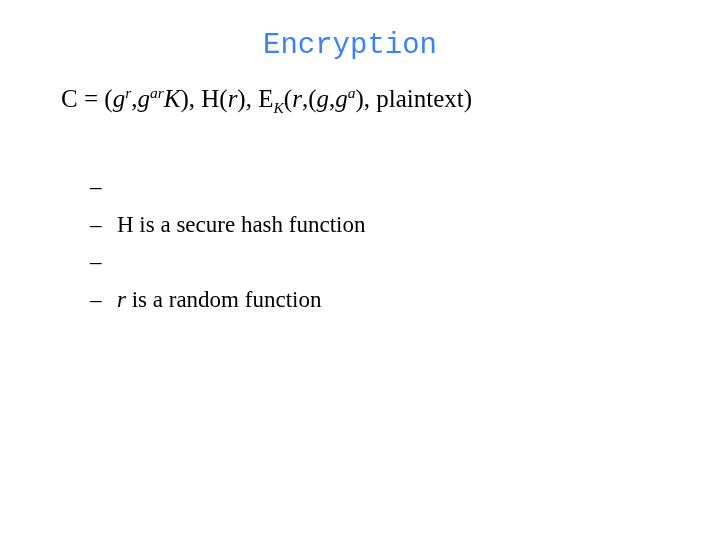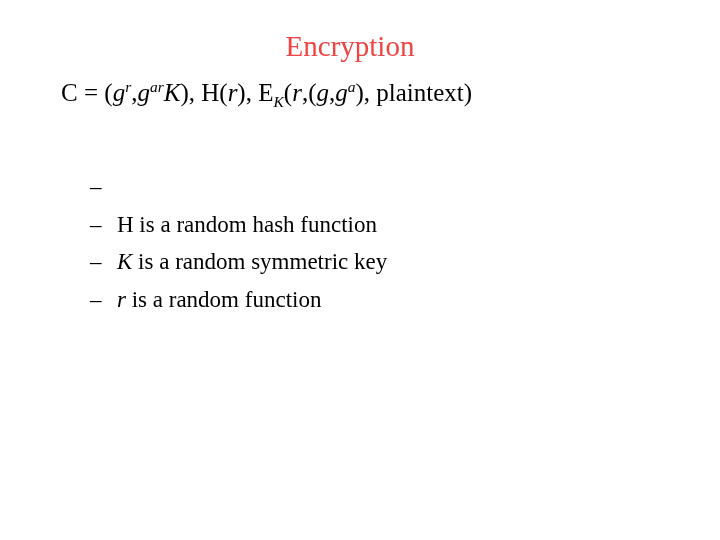--- a/index.html
+++ b/index.html
@@ -25,34 +25,34 @@
     background: #ffffff;
   }
 
   
   .slide-title {
     position: absolute;
     left: 0;
     top: 29px;
     width: 700px;
     text-align: center;
-    font-family: Liberation Serif, serif;
+    font-family: Liberation Mono, monospace;
     font-size: 29px;
     font-weight: 400;
     line-height: 34px;
     letter-spacing: 0px;
-    color: #ef4444;
+    color: #3b82f6;
     white-space: nowrap;
   }
 
   
   .formula-line {
     position: absolute;
     left: 61px;
-    top: 78px;
+    top: 84px;
     font-family: "Liberation Serif", "DejaVu Serif", serif;
     font-size: 25px;
     line-height: 30px;
     color: #000000;
     white-space: nowrap;
   }
   .formula-line .mathvar {
     font-style: italic;
   }
   .formula-line sup {
@@ -113,26 +113,25 @@
   </div>
 
   <div class="bullet-list">
 
     <div class="bullet-item">
       <span class="bullet-marker">–</span>
     </div>
 
     <div class="bullet-item">
       <span class="bullet-marker">–</span>
-      <span class="bullet-text"><span>H is a random hash function</span></span>
+      <span class="bullet-text"><span>H is a secure hash function</span></span>
     </div>
 
     <div class="bullet-item">
       <span class="bullet-marker">–</span>
-      <span class="bullet-text"><span class="mathvar">K</span><span> is a random symmetric key</span></span>
     </div>
 
     <div class="bullet-item">
       <span class="bullet-marker">–</span>
       <span class="bullet-text"><span class="mathvar">r</span><span> is a random function</span></span>
     </div>
 
   </div>
 
 </div>

